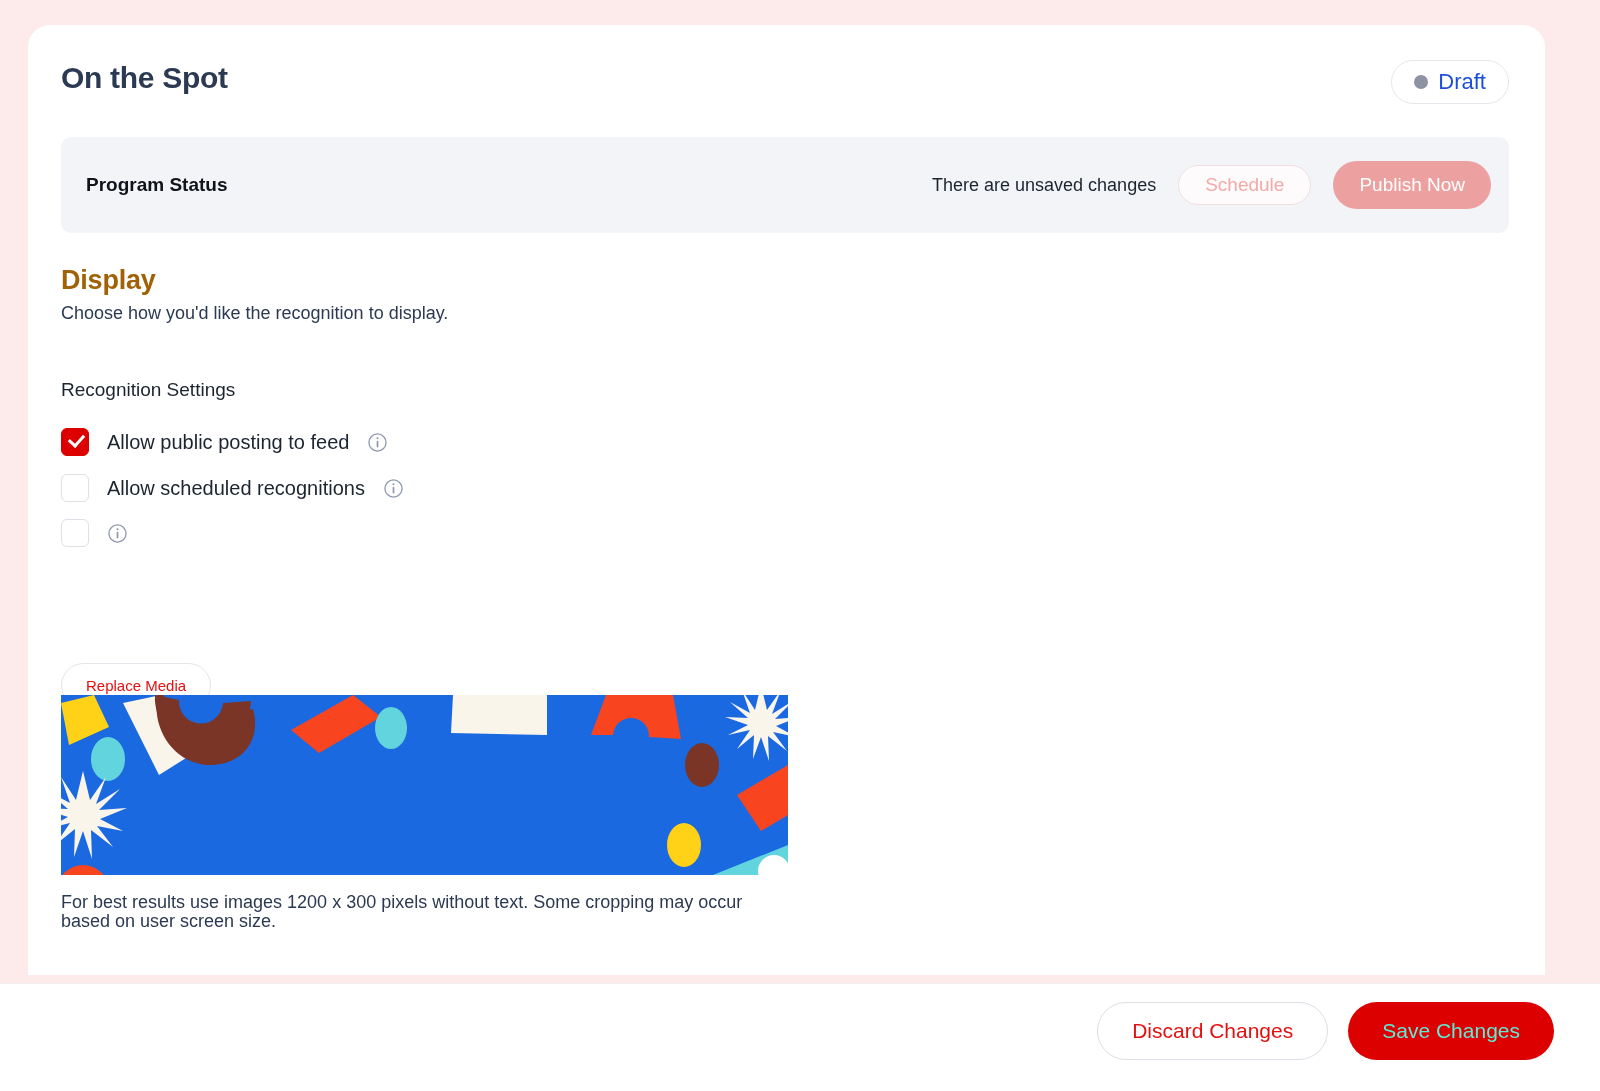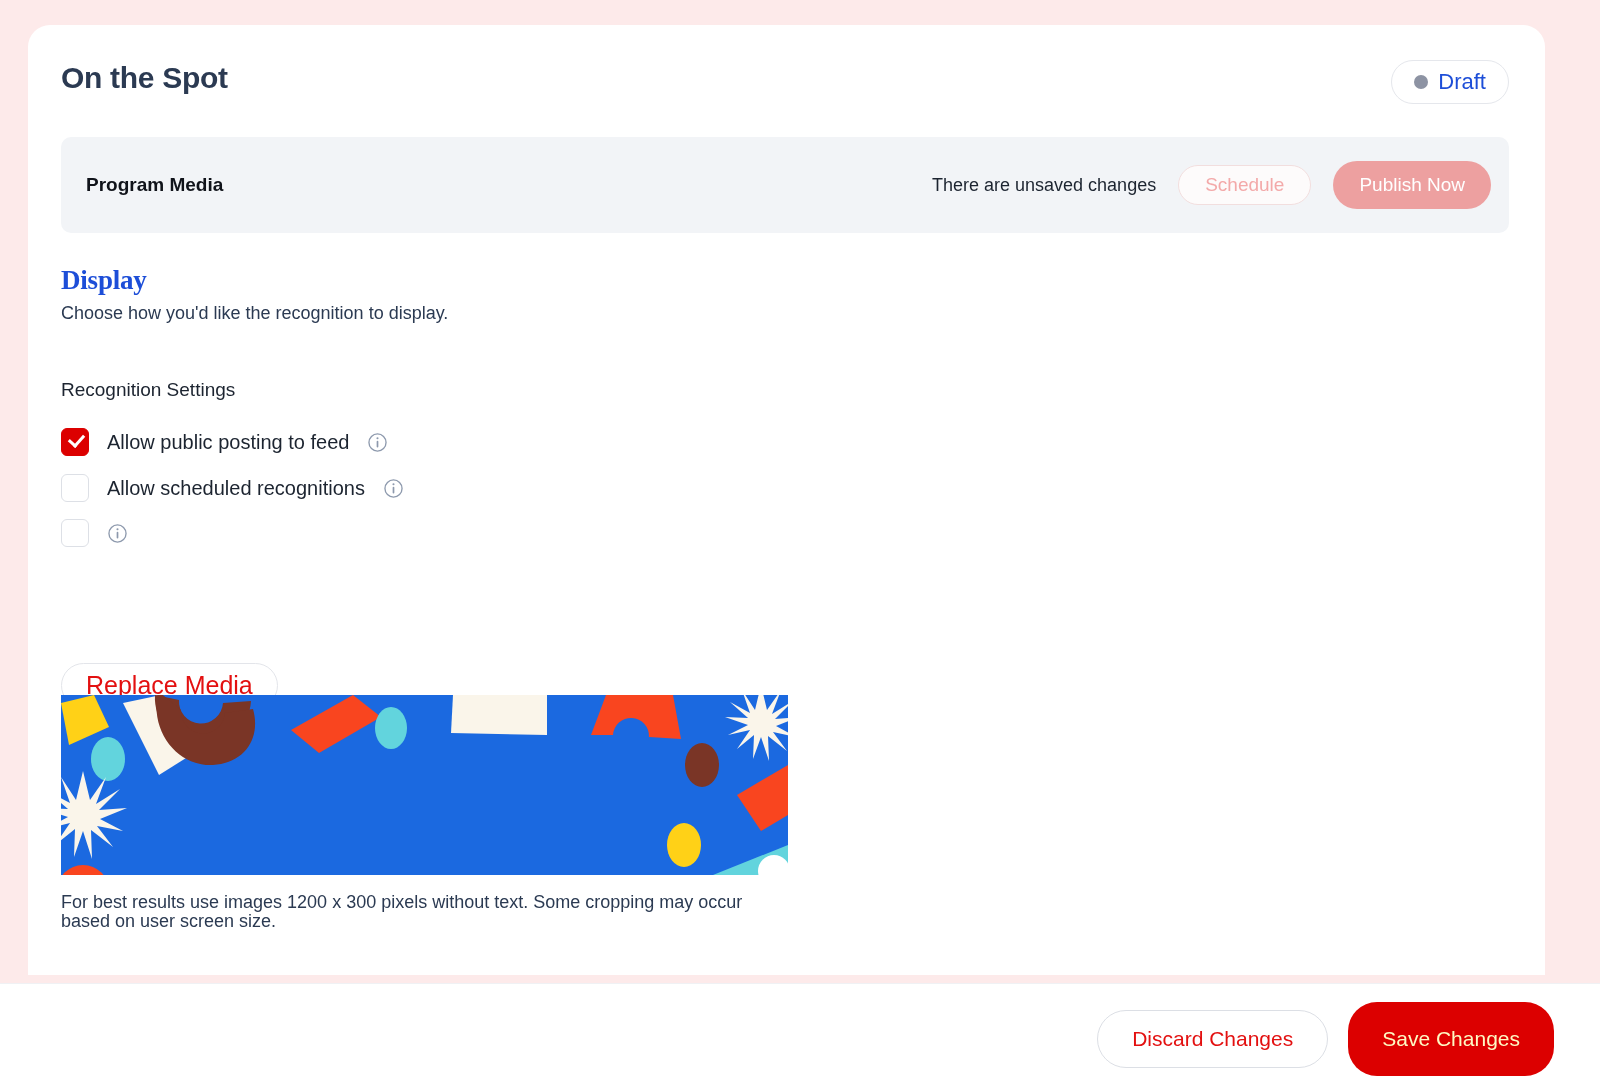--- a/index.html
+++ b/index.html
@@ -70,23 +70,22 @@
   .btn-publish {
     height: 48px; padding: 4px 26px;
     border: none; border-radius: 24px;
     background: #eda0a0; color: #ffffff;
     font-size: 19px; font-family: inherit; cursor: default;
   }
 
   
   .display-title {
     position: absolute; left: 33px; top: 240px;
-    font-size: 27px; font-weight: bold; color: #1d4ed8;
+    font-size: 27px; font-weight: bold; color: #a16207;
     letter-spacing: -0.2px;
-    font-family: Liberation Serif, serif;
   }
   .display-sub {
     position: absolute; left: 33px; top: 278px;
     font-size: 18px; color: #2b3a52;
   }
   .recog-title {
     position: absolute; left: 33px; top: 354px;
     font-size: 19px; color: #1c2430;
   }
 
@@ -146,21 +145,21 @@
   .toggle-knob {
     position: absolute; right: 3px; top: 3px;
     width: 36px; height: 36px; border-radius: 50%;
     background: #dc0000;
   }
   .btn-replace {
     position: absolute; left: 33px; top: 638px;
     height: 45px; padding: 0 24px;
     border: 1px solid #e3e5ea; border-radius: 23px;
     background: #fff; color: #e31010;
-    font-size: 25px; font-family: inherit; cursor: pointer;
+    font-size: 15px; font-family: inherit; cursor: pointer;
   }
 
   
   .banner {
     position: absolute; left: 33px; top: 670px;
     width: 727px; height: 180px;
     background: #1b69e0; overflow: hidden;
   }
   .banner svg { display: block; width: 727px; height: 180px; }
 
@@ -181,44 +180,44 @@
     position: absolute; right: 46px; top: 18px;
     display: flex; align-items: center; gap: 20px;
   }
   .btn-discard {
     height: 58px; padding: 0 34px;
     border: 1px solid #dcdfe5; border-radius: 29px;
     background: #fff; color: #e31010;
     font-size: 21px; font-family: inherit; cursor: pointer;
   }
   .btn-save {
-    height: 74px; padding: 0 34px;
+    height: 58px; padding: 0 34px;
     border: none; border-radius: 29px;
-    background: #dc0000; color: #fef9c3;
+    background: #dc0000; color: #5eead4;
     font-size: 21px; font-family: inherit; cursor: pointer;
   }
 </style>
 </head>
 <body>
 
 <div id="root">
 
   <div class="card">
 
     <div class="card-header">
       <div class="page-title">On the Spot</div>
 
       <div class="draft-badge">
         <span class="draft-dot"></span>
         <span class="draft-label">Draft</span>
       </div>
     </div>
 
     <div class="status-bar">
-      <div class="status-title">Program Media</div>
+      <div class="status-title">Program Status</div>
       <div class="status-right">
         <span class="unsaved-text">There are unsaved changes</span>
         <button class="btn-schedule">Schedule</button>
         <button class="btn-publish">Publish Now</button>
       </div>
     </div>
 
     <div class="display-title">Display</div>
     <div class="display-sub">Choose how you'd like the recognition to display.</div>
     <div class="recog-title">Recognition Settings</div>

